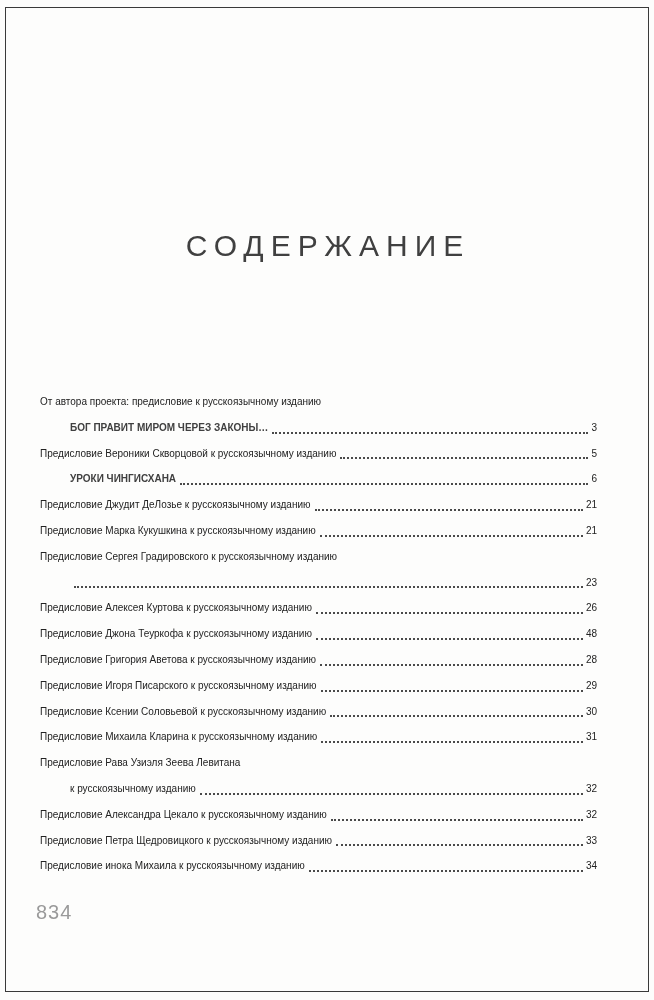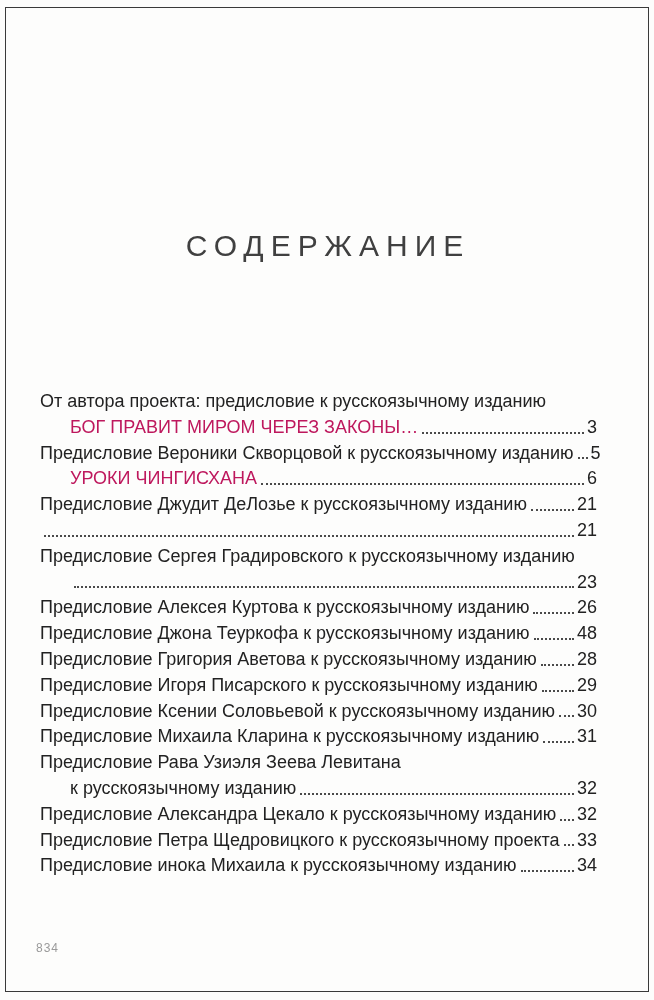--- a/index.html
+++ b/index.html
@@ -40,53 +40,52 @@
   .toc {
     position: absolute;
     top: 389px;
     left: 40px;
     right: 57px;
   }
   .toc-line {
     display: flex;
     align-items: baseline;
     height: 25.8px;
-    font-size: 18px;
+    font-size: 10px;
     line-height: 25.8px;
     color: #222222;
   }
   .toc-line .txt {
     white-space: nowrap;
   }
   .toc-line.bold .txt {
-    font-weight: normal;
-    color: #be185d;
+    font-weight: bold;
+    color: #404040;
   }
   .toc-line.indent {
     padding-left: 30px;
   }
   .toc-line .dots {
     flex: 1;
     align-self: flex-end;
     margin: 0 3px 7px 4px;
     border-bottom: 2px dotted #4a4a4a;
     min-width: 10px;
   }
   .toc-line .pg {
     white-space: nowrap;
     text-align: right;
   }
   .footer-num {
     position: absolute;
     left: 36px;
     top: 901px;
-    font-size: 12px;
+    font-size: 20px;
     letter-spacing: 1px;
     color: #9a9a9a;
-    margin-top: 40px;
   }
 </style>
 </head>
 <body>
 
 <div class="page">
   <div class="frame"></div>
   <h1 class="title">СОДЕРЖАНИЕ</h1>
   <div class="toc">
       <div class="toc-line">
@@ -106,20 +105,21 @@
         <span class="txt">УРОКИ ЧИНГИСХАНА</span>
         <span class="dots"></span>
         <span class="pg">6</span>
       </div>
       <div class="toc-line">
         <span class="txt">Предисловие Джудит ДеЛозье к русскоязычному изданию</span>
         <span class="dots"></span>
         <span class="pg">21</span>
       </div>
       <div class="toc-line">
+        <span class="txt">Предисловие Марка Кукушкина к русскоязычному изданию</span>
         <span class="dots"></span>
         <span class="pg">21</span>
       </div>
       <div class="toc-line">
         <span class="txt">Предисловие Сергея Градировского к русскоязычному изданию</span>
       </div>
       <div class="toc-line bold indent">
         <span class="dots"></span>
         <span class="pg">23</span>
       </div>
@@ -160,21 +160,21 @@
         <span class="txt">к русскоязычному изданию</span>
         <span class="dots"></span>
         <span class="pg">32</span>
       </div>
       <div class="toc-line">
         <span class="txt">Предисловие Александра Цекало к русскоязычному изданию</span>
         <span class="dots"></span>
         <span class="pg">32</span>
       </div>
       <div class="toc-line">
-        <span class="txt">Предисловие Петра Щедровицкого к русскоязычному проекта</span>
+        <span class="txt">Предисловие Петра Щедровицкого к русскоязычному изданию</span>
         <span class="dots"></span>
         <span class="pg">33</span>
       </div>
       <div class="toc-line">
         <span class="txt">Предисловие инока Михаила к русскоязычному изданию</span>
         <span class="dots"></span>
         <span class="pg">34</span>
       </div>
     </div>
   <div class="footer-num">834</div>

